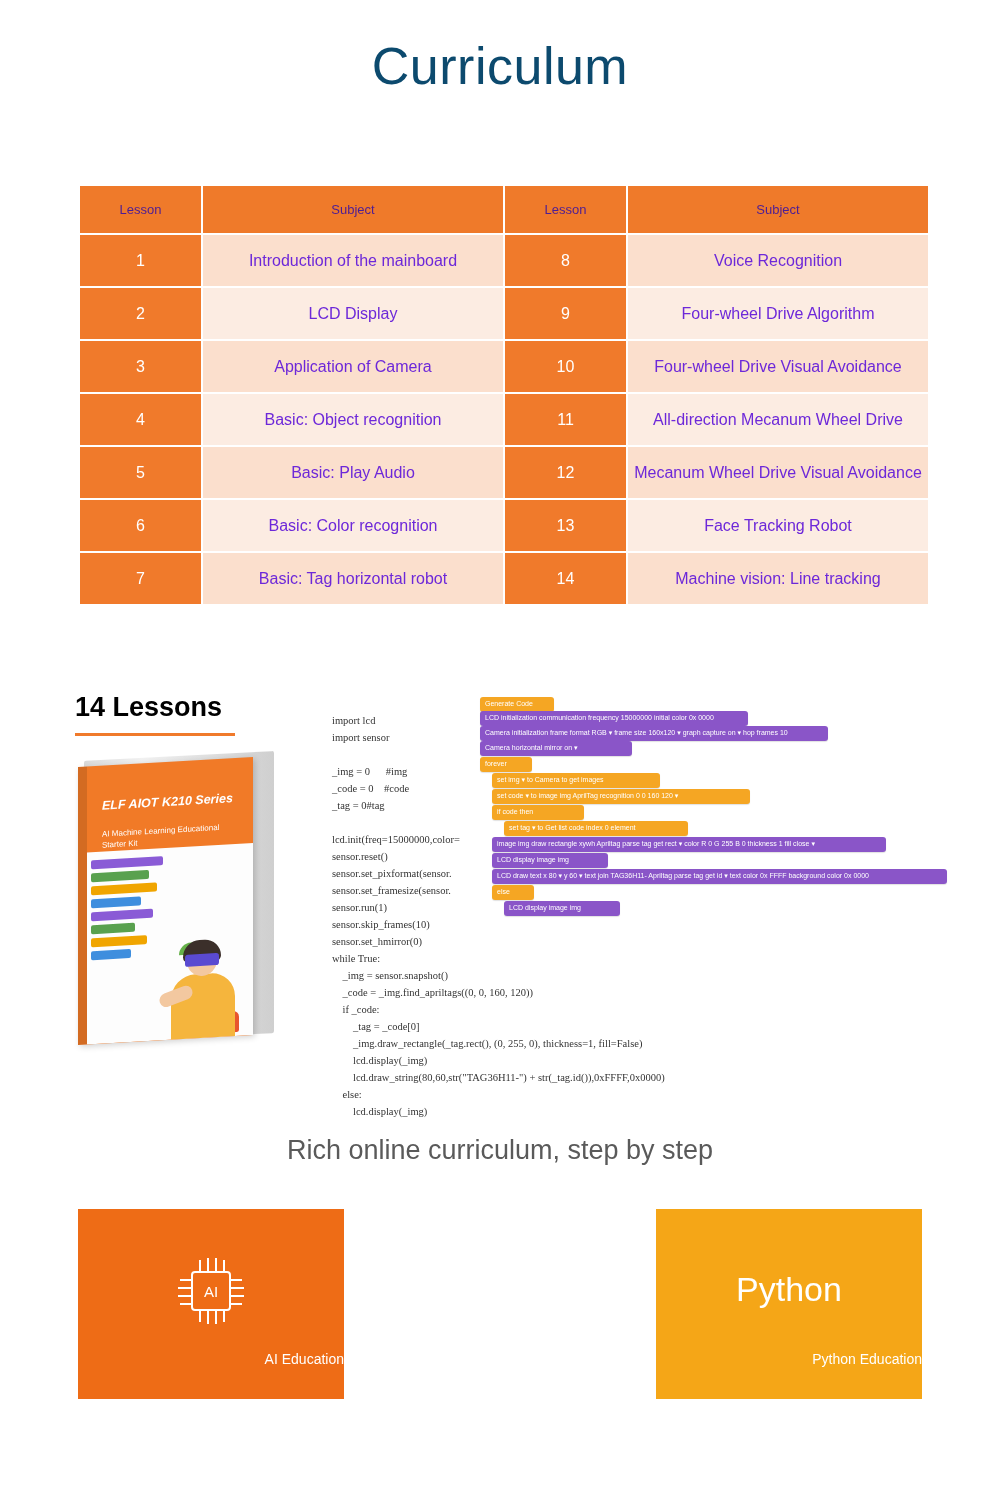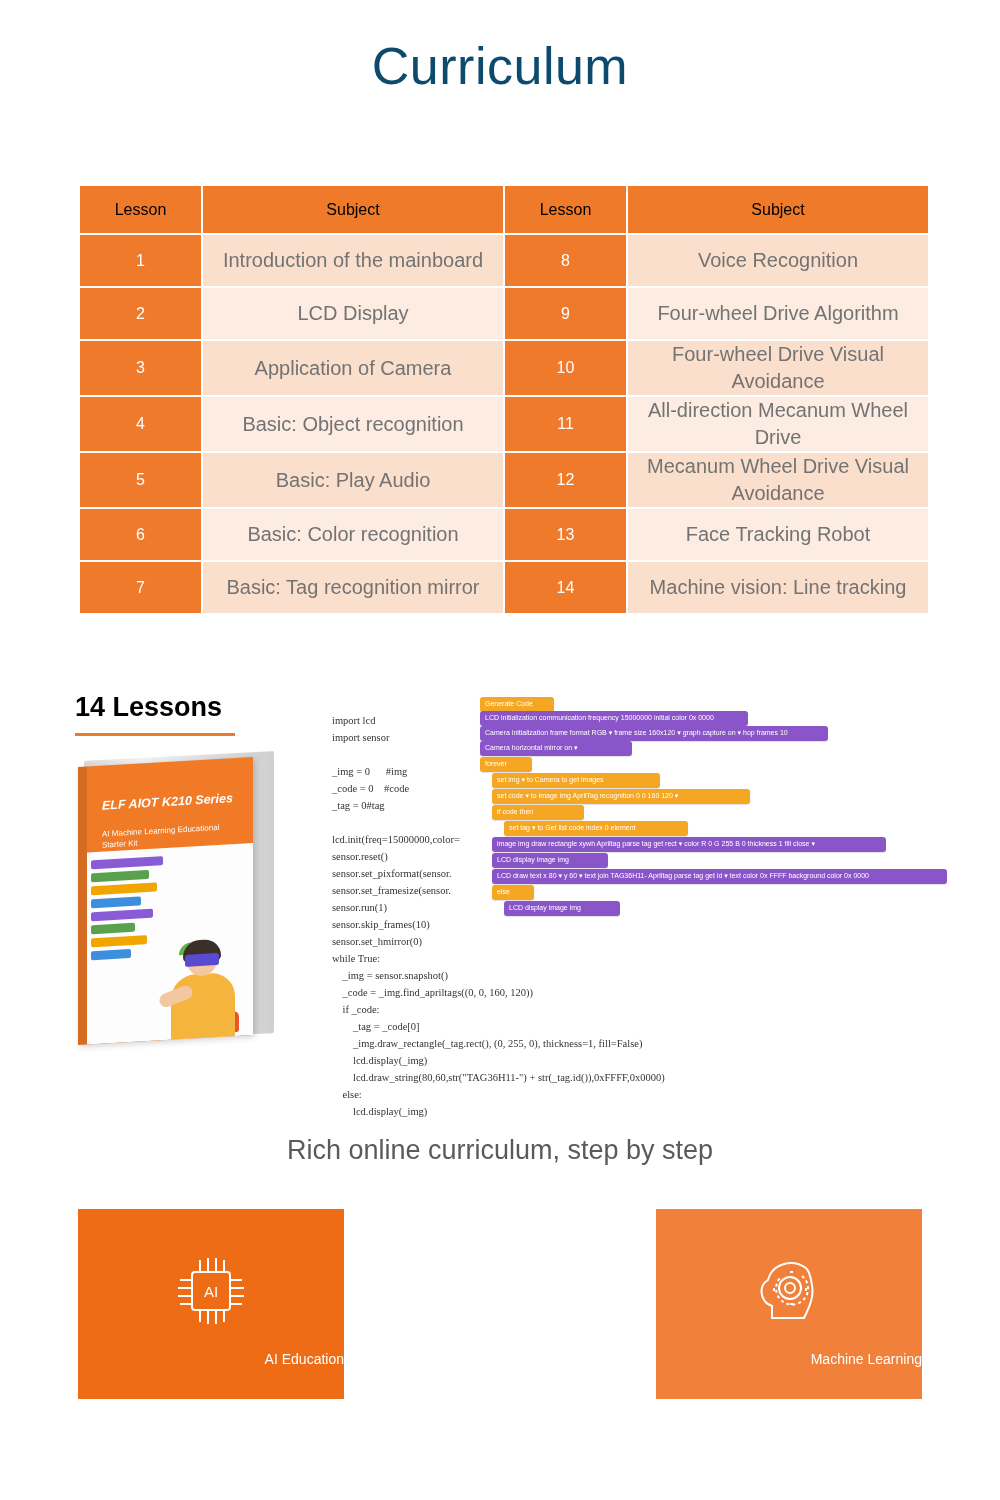--- a/index.html
+++ b/index.html
@@ -32,30 +32,30 @@
     left: 78px; top: 184px;
     width: 844px;
     border-collapse: separate;
     border-spacing: 2px;
     table-layout: fixed;
   }
   .curriculum-table td, .curriculum-table th {
     padding: 0;
     height: 51px;
     font-weight: 400;
-    font-size: 20px;
-    color: #737373;
+    font-size: 16px;
+    color: #6d28d9;
     text-align: center;
     vertical-align: middle;
     line-height: 1.35;
   }
   .curriculum-table th {
     background: #ef7a2a;
-    color: #000000;
-    font-size: 16px;
+    color: #4c1d95;
+    font-size: 13px;
     font-weight: 400;
     height: 47px;
   }
   col.c-num { width: 121px; }
   col.c-sub { width: 300px; }
   td.num-cell {
     background: #f07a2b;
     color: #ffffff;
     font-size: 16px;
   }
@@ -304,21 +304,21 @@
         <td class="sub-cell">Mecanum Wheel Drive Visual Avoidance</td>
       </tr>
       <tr class="row-even">
         <td class="num-cell">6</td>
         <td class="sub-cell">Basic: Color recognition</td>
         <td class="num-cell">13</td>
         <td class="sub-cell">Face Tracking Robot</td>
       </tr>
       <tr class="row-odd">
         <td class="num-cell">7</td>
-        <td class="sub-cell">Basic: Tag recognition mirror</td>
+        <td class="sub-cell">Basic: Tag horizontal robot</td>
         <td class="num-cell">14</td>
         <td class="sub-cell">Machine vision: Line tracking</td>
       </tr>
     </tbody>
   </table>
 
   <div class="lessons-heading">14 Lessons</div>
   <div class="lessons-underline"></div>
 
   <div class="book-wrap">
@@ -421,29 +421,21 @@
             <line x1="62" y1="32" x2="74" y2="32"></line>
               <line x1="62" y1="40" x2="76" y2="40"></line>
             <line x1="62" y1="48" x2="76" y2="48"></line>
               <line x1="62" y1="56" x2="74" y2="56"></line>
           </g>
         </svg>
       </div>
       <div class="card-label">AI Education</div>
     </div>
 
-    <div class="card card-2">
-      <div class="card-icon">
-        <svg width="86" height="86" viewBox="0 0 86 86" fill="none" stroke="#ffffff" stroke-width="2">
-          <path d="M60 20 C46 10 26 16 22 32 C12 38 14 54 26 58 L26 70 L58 70 C64 58 68 48 66 38 C65 30 64 24 60 20 Z"></path>
-          <circle cx="44" cy="40" r="11"></circle>
-          <circle cx="44" cy="40" r="5"></circle>
-          <path d="M44 24 l3 0 M44 56 l3 0 M28 40 l0 3 M60 40 l0 3"></path>
-          <path d="M56 28 a16 16 0 1 1 -22 2" stroke-dasharray="3 3"></path>
-        </svg>
-      </div>
-      <div class="card-label">Machine Learning</div>
+
+    <div class="card card-3">
+      <div class="python-word">Python</div>
+      <div class="card-label">Python Education</div>
     </div>
 
-
   </div>
 
 </div>
 
 </body></html>

